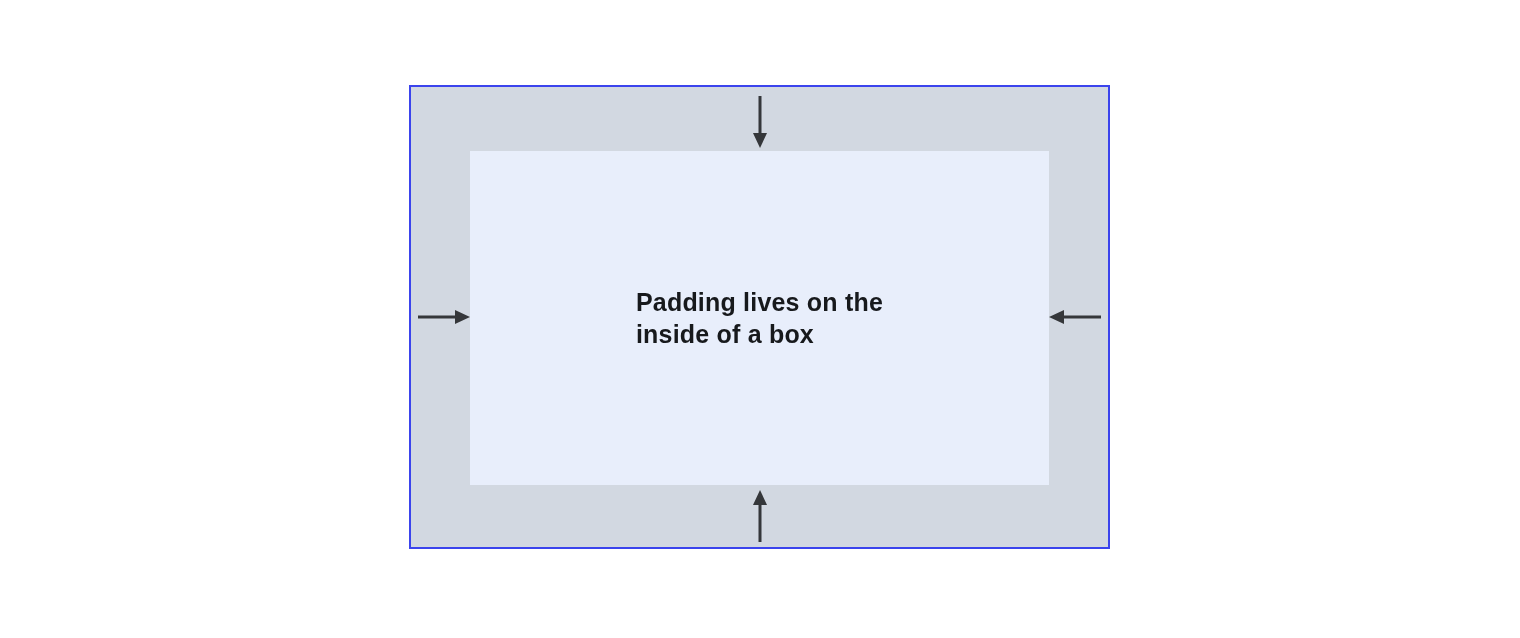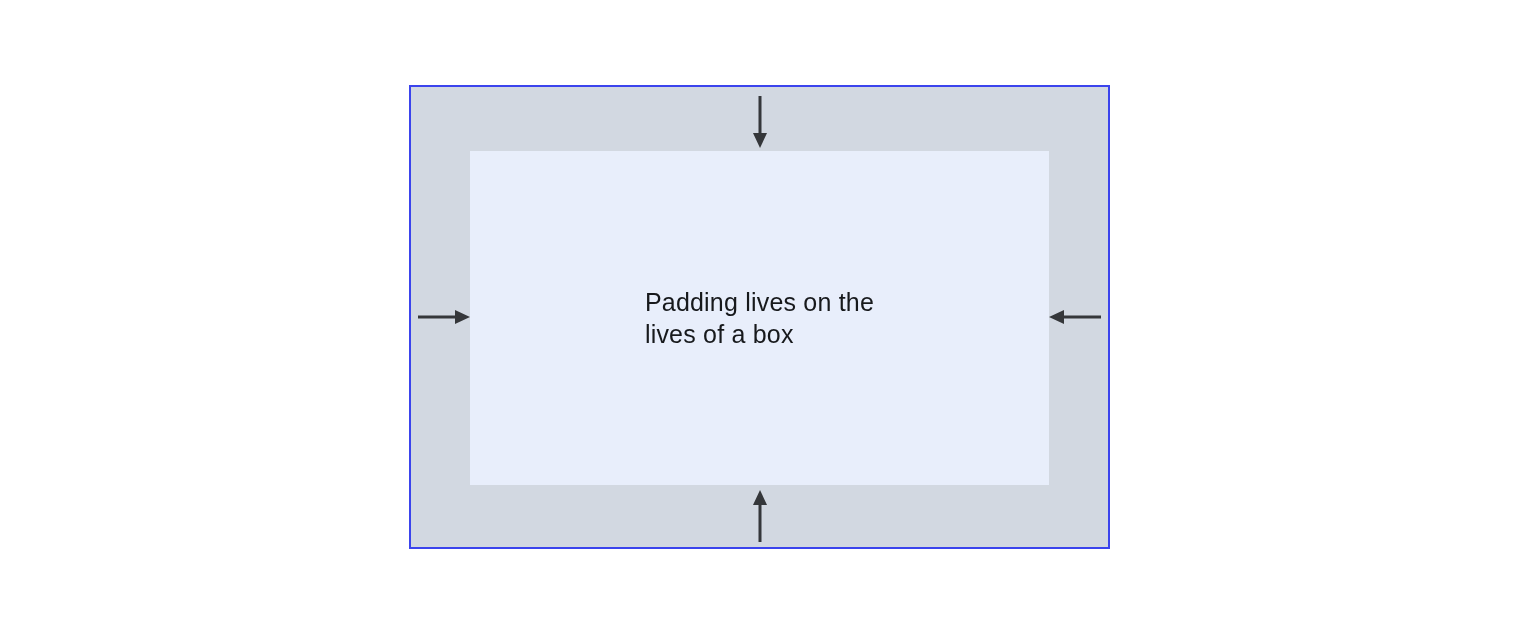--- a/index.html
+++ b/index.html
@@ -32,21 +32,21 @@
     bottom: 62px;
     left: 59px;
     background: var(--content-area, #e8eefb);
     display: flex;
     align-items: center;
     justify-content: center;
   }
   .caption {
     margin: 0;
     width: max-content;
-    font-weight: 400;
+    font-weight: 700;
     font-size: 25px;
     line-height: 32px;
     letter-spacing: 0.2px;
     color: var(--text, #17191c);
     text-align: left;
   }
   .arrow {
     position: absolute;
     color: var(--arrow, #35373a);
     display: block;
@@ -77,17 +77,17 @@
   </svg>
 
   <svg class="arrow arrow-right" width="52" height="18" viewBox="0 0 52 18" aria-hidden="true">
     <line x1="52" y1="9" x2="13" y2="9" stroke="currentColor" stroke-width="3"></line>
     <path d="M0 9 L15 2 L15 16 Z" fill="currentColor"></path>
   </svg>
 
   <div class="content">
     <p class="caption">
       <span>Padding lives on the</span><br>
-      <span>lives of a box</span>
+      <span>inside of a box</span>
     </p>
   </div>
 
 </figure>
 
 </body></html>

